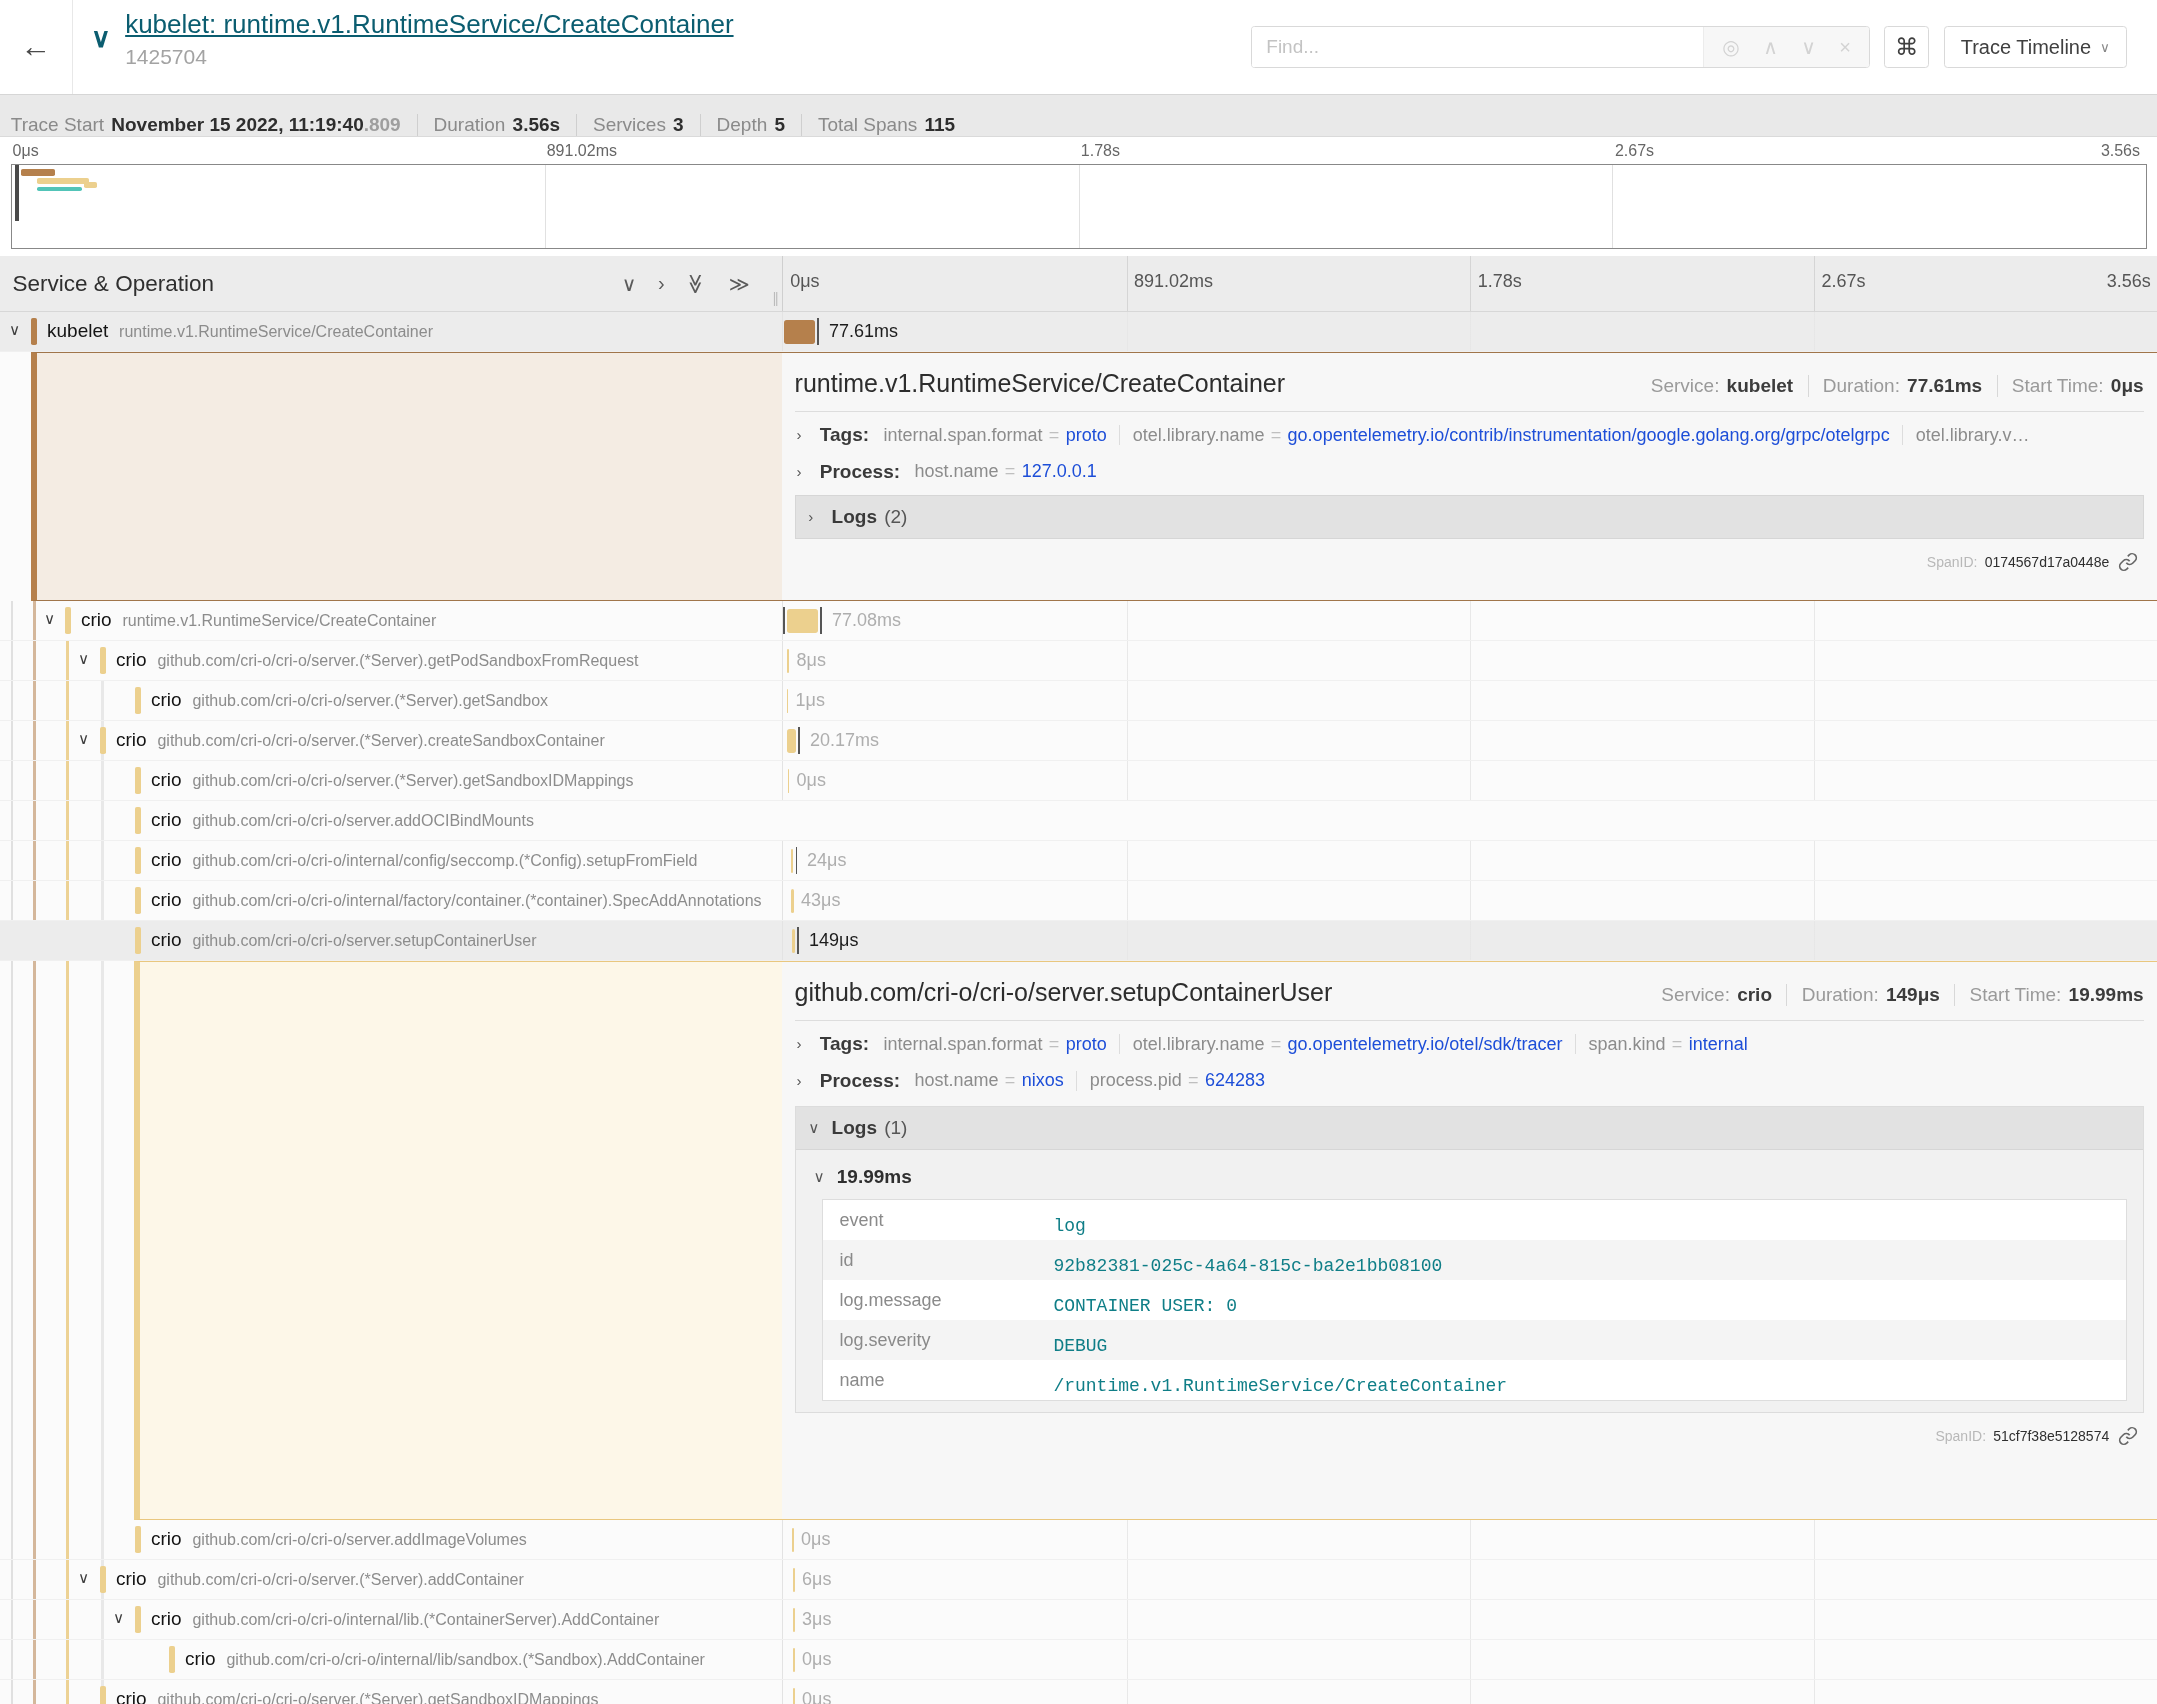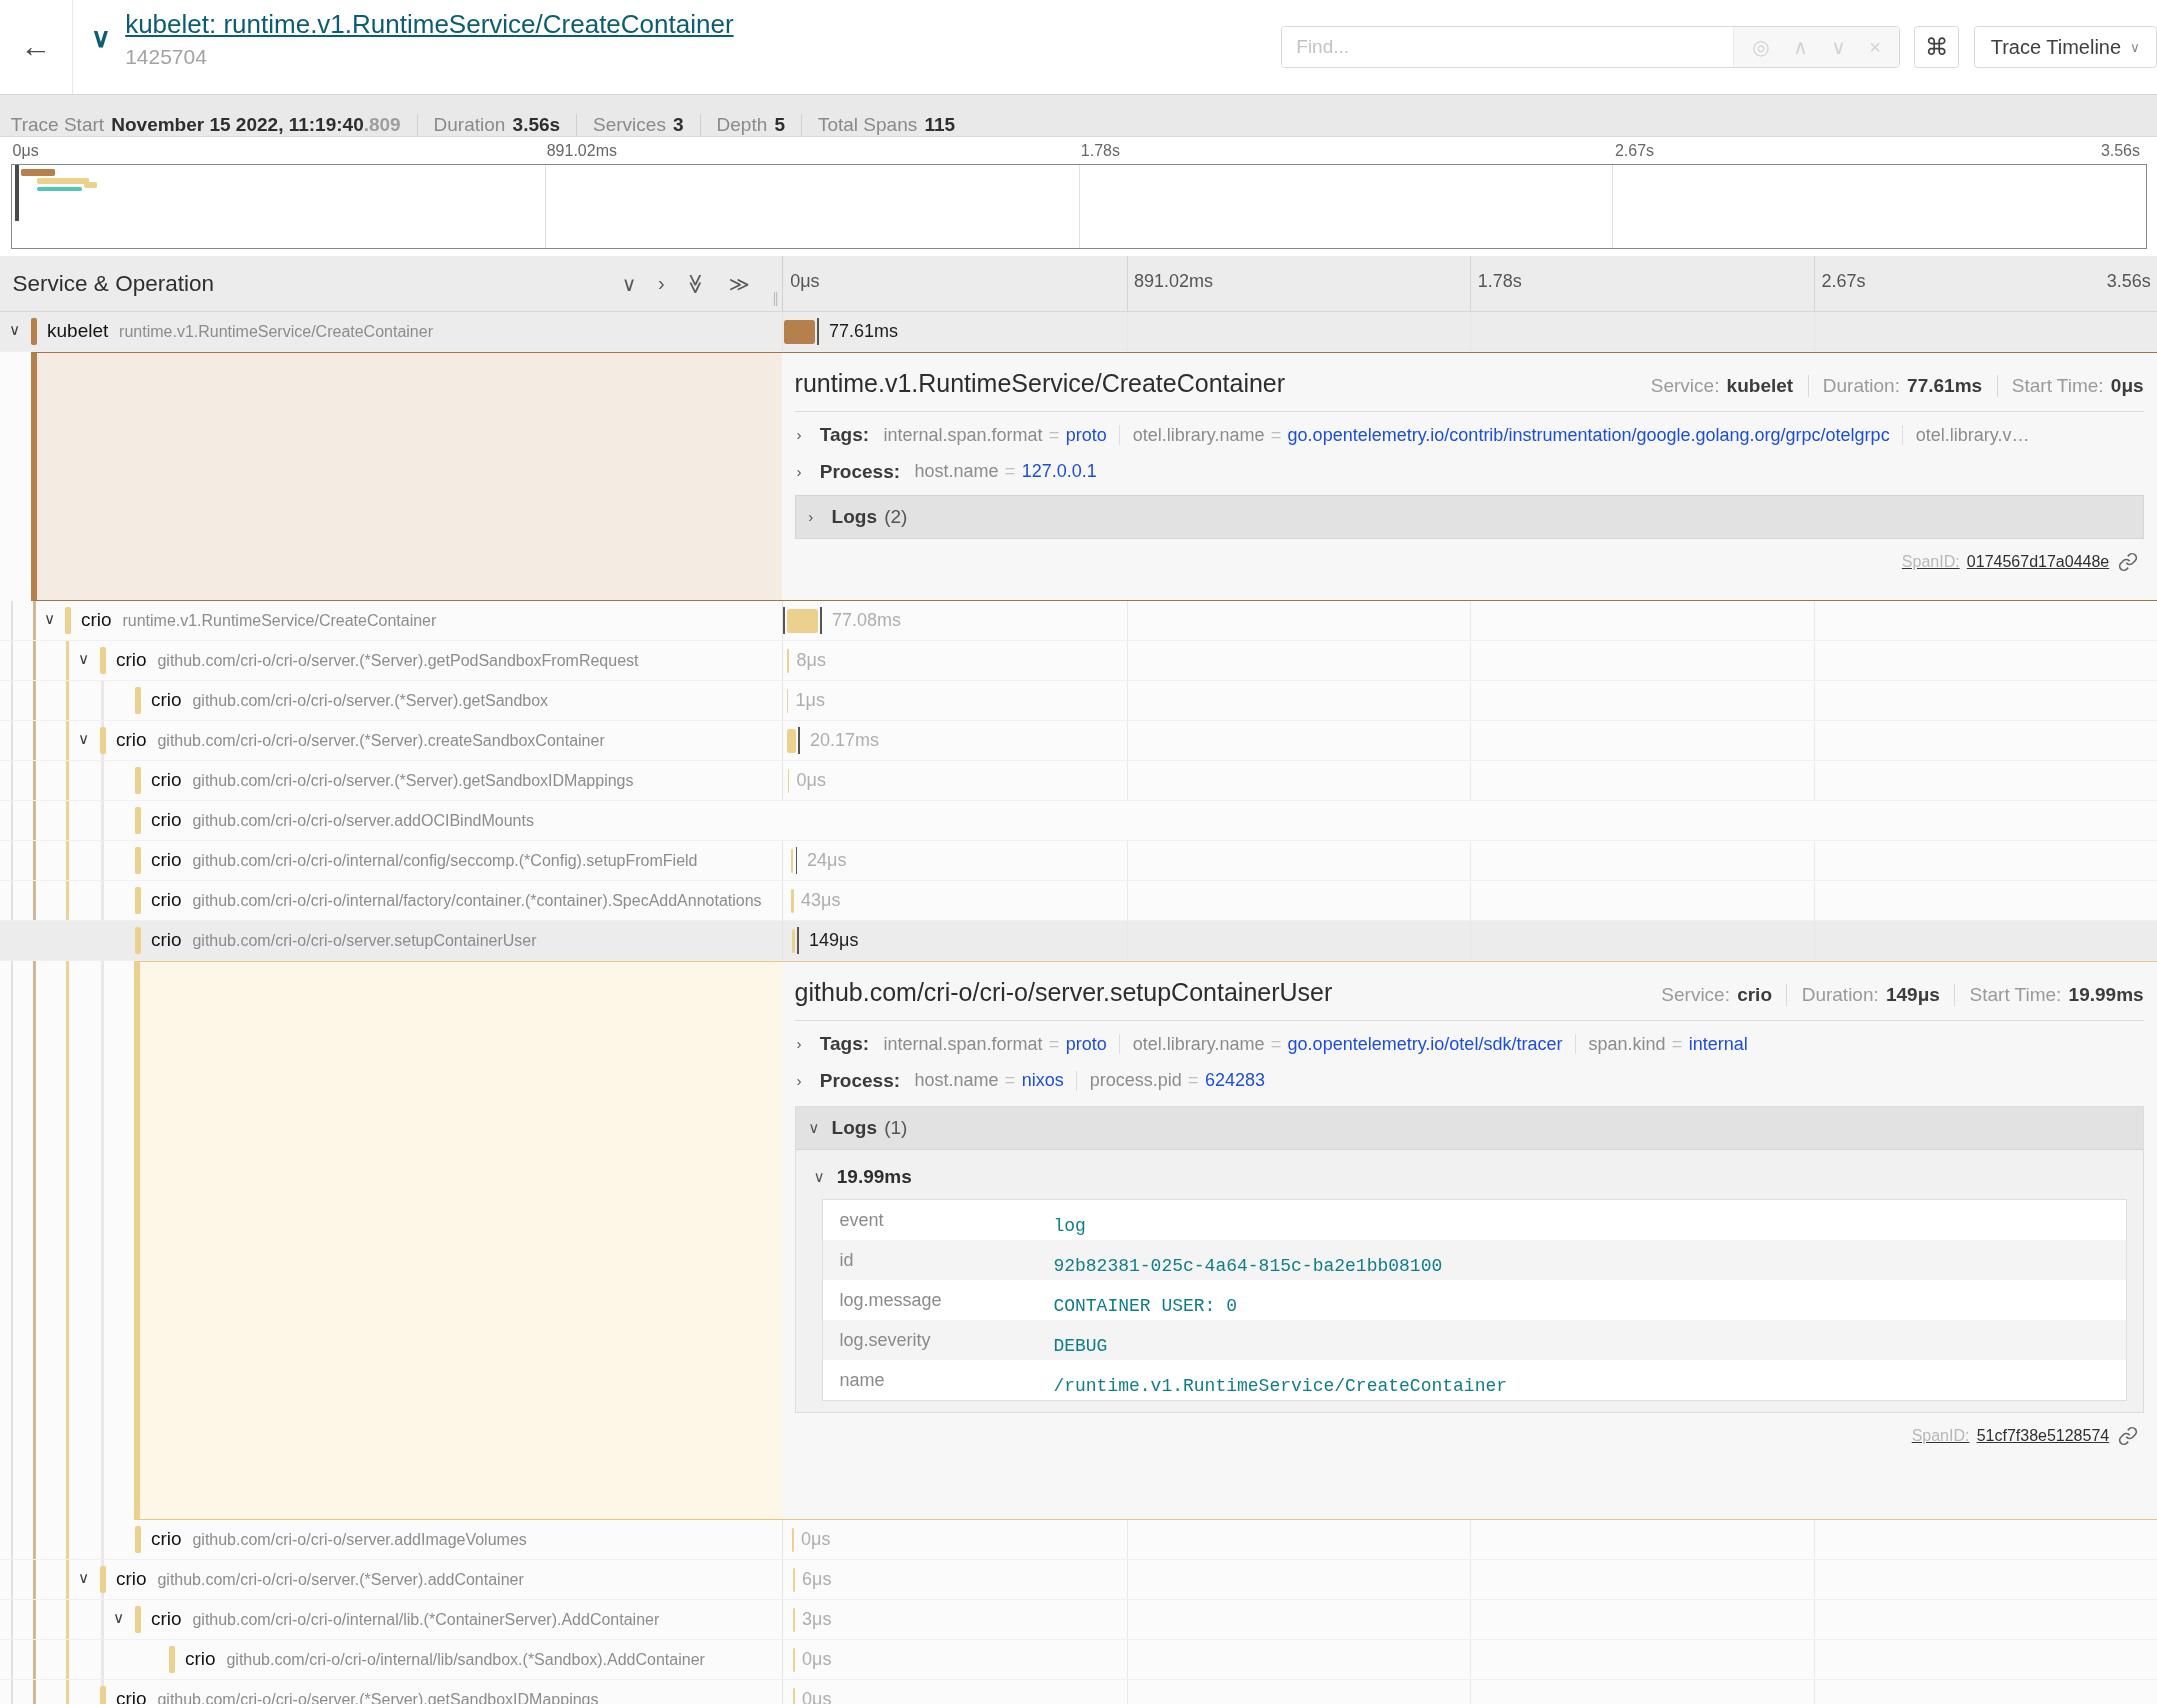--- a/index.html
+++ b/index.html
@@ -9,21 +9,21 @@
 
   
   .hdr { height:94px; background:#fff; display:flex; align-items:stretch; }
   .hdr-back { width:73px; border-right:0.9px solid #e8e8e8; display:flex; align-items:center; justify-content:center; }
   .back-arrow { font-size:31px; color:#4a4a4a; cursor:pointer; }
   .hdr-title-wrap { display:flex; align-items:flex-start; padding-top:9px; flex:1; min-width:0; }
   .big-chevron { font-size:27px; font-weight:bold; color:#0b5d70; margin:12.6px 14.4px 0 18px; cursor:pointer; }
   .title-block { min-width:0; }
   .trace-title { font-size:26px; color:#0b5d70; text-decoration:underline; white-space:nowrap; cursor:pointer; }
   .trace-id { font-size:21px; color:#a3a3a3; margin-top:5.4px; }
-  .hdr-right { display:flex; align-items:center; gap:14.4px; padding-right:1px; }
+  .hdr-right { display:flex; align-items:center; gap:14.4px; padding-right:31px; }
   .findbox { display:flex; align-items:stretch; width:619px; height:42px; border:0.9px solid #d9d9d9; border-radius:3.6px; overflow:hidden; background:#fff; }
   .find-input { border:none; outline:none; flex:1; font-size:19px; padding:0 14.4px; color:#444; font-family:"Liberation Sans", sans-serif; }
   .find-input::placeholder { color:#c3c3c3; }
   .find-suffix { display:flex; align-items:center; gap:23.4px; padding:0 18px; background:#f7f7f7; border-left:0.9px solid #ececec; }
   .find-suffix span { color:#d3d3d3; font-size:20px; }
   .btn { height:42px; border:0.9px solid #d9d9d9; border-radius:3.6px; background:#fff; display:flex; align-items:center; justify-content:center; cursor:pointer; }
   .btn-kbd { width:45px; font-size:23.4px; color:#3f3f3f; }
   .btn-view { padding:0 16px; font-size:20px; color:#404040; gap:9px; }
   .btn-view .caret { font-size:13.5px; color:#888; }
 
@@ -94,21 +94,21 @@
   .acc-label { font-weight:bold; color:#3a3a3a; margin-right:14.4px; font-size:19px; }
   .kv { display:flex; align-items:center; }
   .kv + .kv::before { content:""; width:0.9px; height:20px; background:#ddd; margin:0 12.6px; display:inline-block; }
   .kv .k { color:#8c8c8c; }
   .kv .eq { color:#bfbfbf; margin:0 6.3px; }
   .kv .v { color:#1d4ed8; }
   .logs-bar { background:#e2e2e2; border:0.9px solid #d6d6d6; padding:10px 3.6px 10px 12.6px; display:flex; align-items:center; margin-top:9px; cursor:pointer; }
   .logs-bar .acc-arrow { margin-right:10.8px; }
   .logs-bar .lbl { font-weight:bold; font-size:19px; color:#3a3a3a; margin-right:7.2px; }
   .logs-bar .cnt { font-size:19px; color:#555; }
-  .spanid-row { display:flex; justify-content:flex-end; align-items:center; padding:12.6px 5.4px 7.2px 0; font-size:16px;text-decoration:underline; }
+  .spanid-row { display:flex; justify-content:flex-end; align-items:center; padding:12.6px 5.4px 7.2px 0; font-size:14px; }
   .spanid-row .sl { color:#b8b8b8; margin-right:7.2px; }
   .spanid-row .sv { color:#2f2f2f; margin-right:9px; }
   .link-ic { width:20px; height:20px; stroke:#666; fill:none; stroke-width:2; cursor:pointer; }
 
   .logs-box { border:0.9px solid #dcdcdc; margin-top:0; }
   .logs-box .logs-bar { margin-top:0; border:none; border-bottom:0.9px solid #d6d6d6; }
   .logs-body { background:#f1f1f1; padding:12.6px 16px 10.8px 16px; }
   .log-entry-hdr { display:flex; align-items:center; padding:3.6px 0 10.8px 1.8px; }
   .log-entry-hdr .t { font-weight:bold; font-size:19px; color:#2f2f2f; }
   .log-table { border:0.9px solid #ddd; background:#fff; margin-left:10.8px; }

